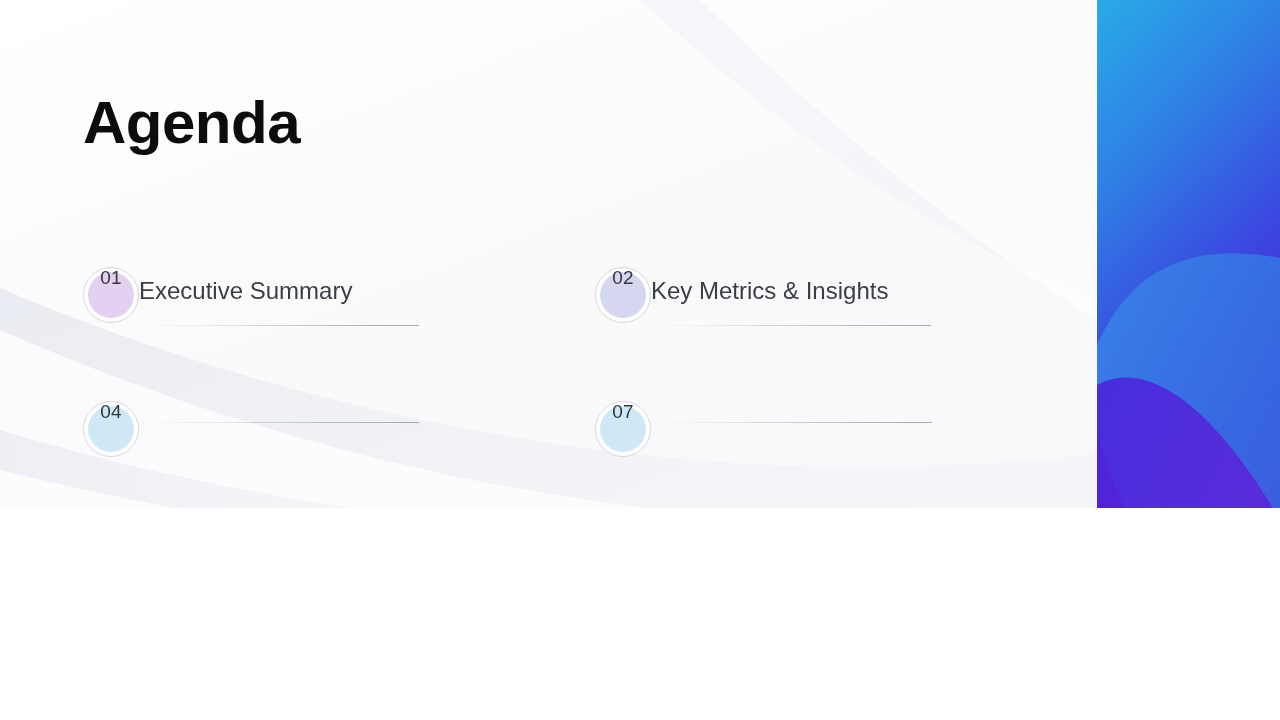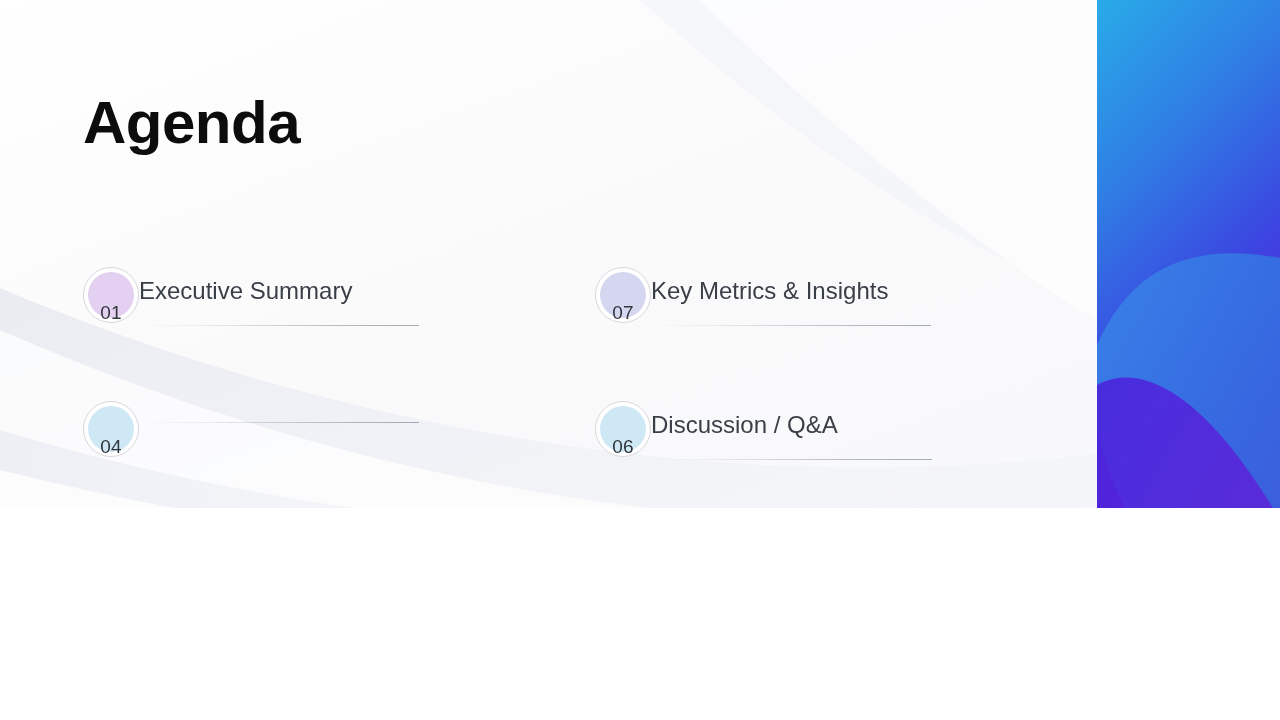--- a/index.html
+++ b/index.html
@@ -77,21 +77,21 @@
 
   .badge {
     position: relative;
     flex: 0 0 auto;
     width: 56px;
     height: 56px;
     border-radius: 50%;
     border: 1px solid #d8d8dd;
     background: #ffffff;
     display: flex;
-    align-items: flex-end;
+    align-items: flex-start;
     justify-content: center;
     box-sizing: border-box;
   }
   .badge .disc {
     position: absolute;
     top: 4px;
     left: 4px;
     right: 4px;
     bottom: 4px;
     border-radius: 50%;
@@ -202,21 +202,21 @@
       <div class="item-body">
         <div class="item-label">Executive Summary</div>
         <div class="item-rule"></div>
       </div>
     </div>
 
 
     <div class="agenda-item col-left">
       <div class="badge">
         <span class="disc" style="background:#d5d7f0"></span>
-        <span class="num">07</span>
+        <span class="num">02</span>
       </div>
       <div class="item-body">
         <div class="item-label">Key Metrics &amp; Insights</div>
         <div class="item-rule"></div>
       </div>
     </div>
 
 
     <div class="agenda-item col-left">
       <div class="badge">
@@ -224,22 +224,21 @@
         <span class="num">04</span>
       </div>
       <div class="item-body">
         <div class="item-rule"></div>
       </div>
     </div>
 
     <div class="agenda-item col-right">
       <div class="badge">
         <span class="disc" style="background:#cfe8f5"></span>
-        <span class="num">06</span>
-      </div>
-      <div class="item-body">
-        <div class="item-label">Discussion / Q&amp;A</div>
+        <span class="num">07</span>
+      </div>
+      <div class="item-body">
         <div class="item-rule"></div>
       </div>
     </div>
 
   </div>
 </div>
 
 </body></html>

